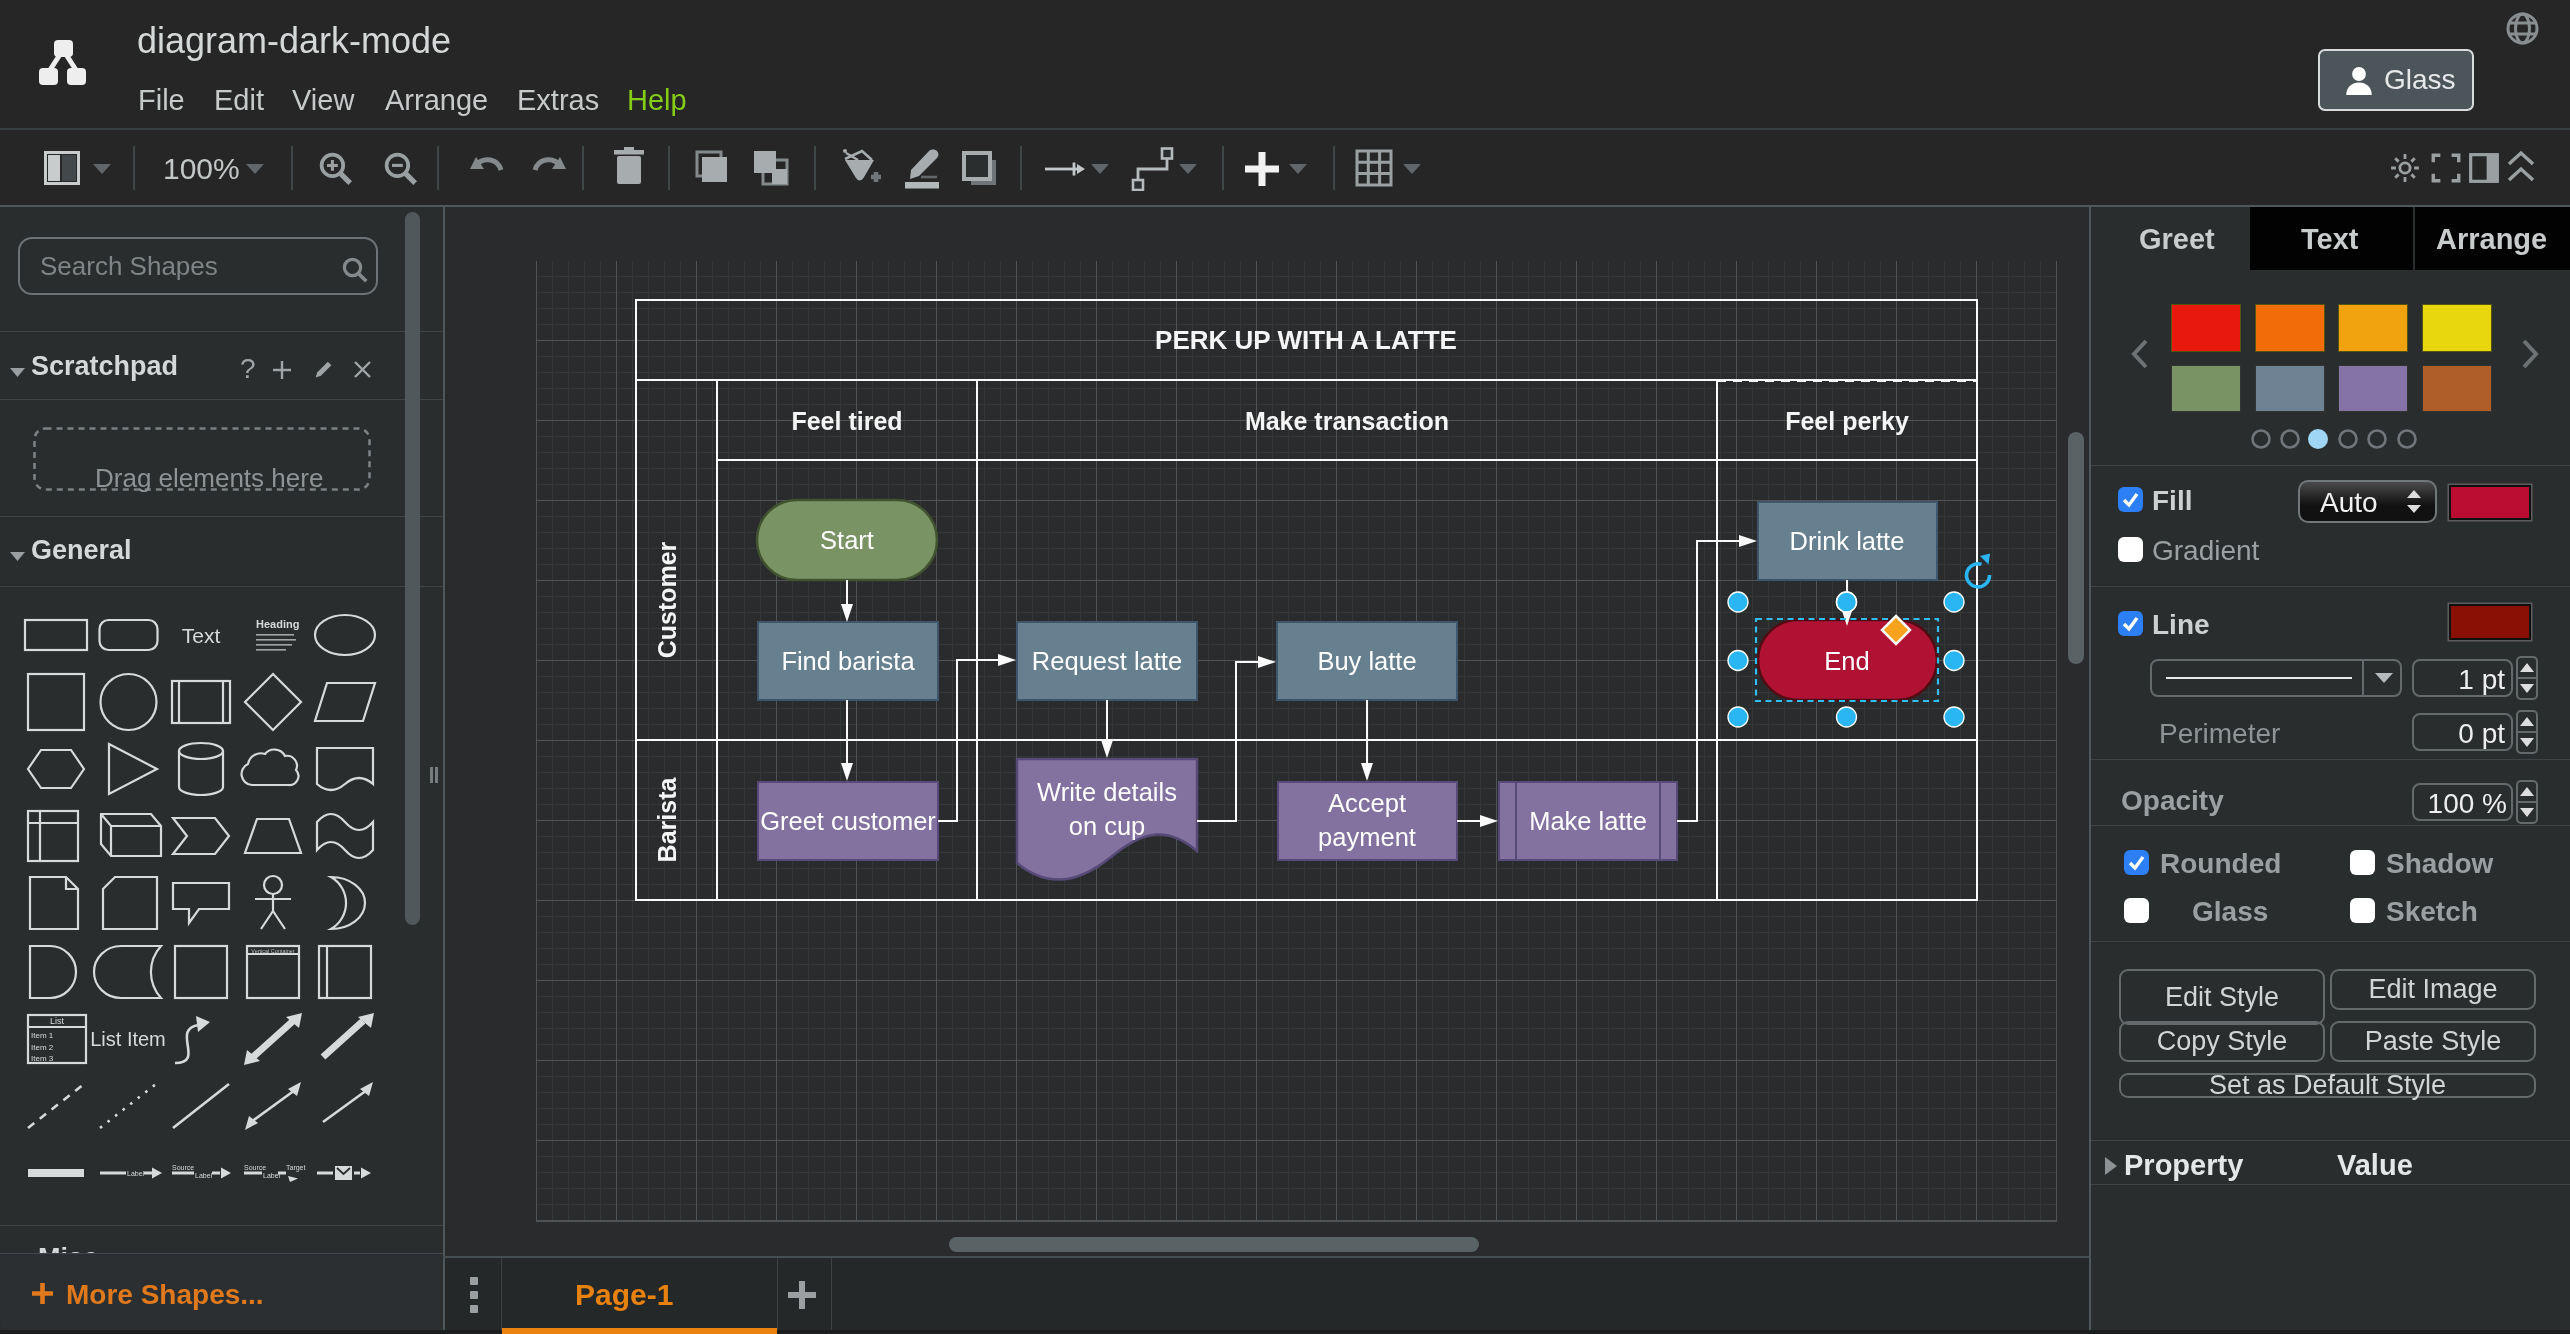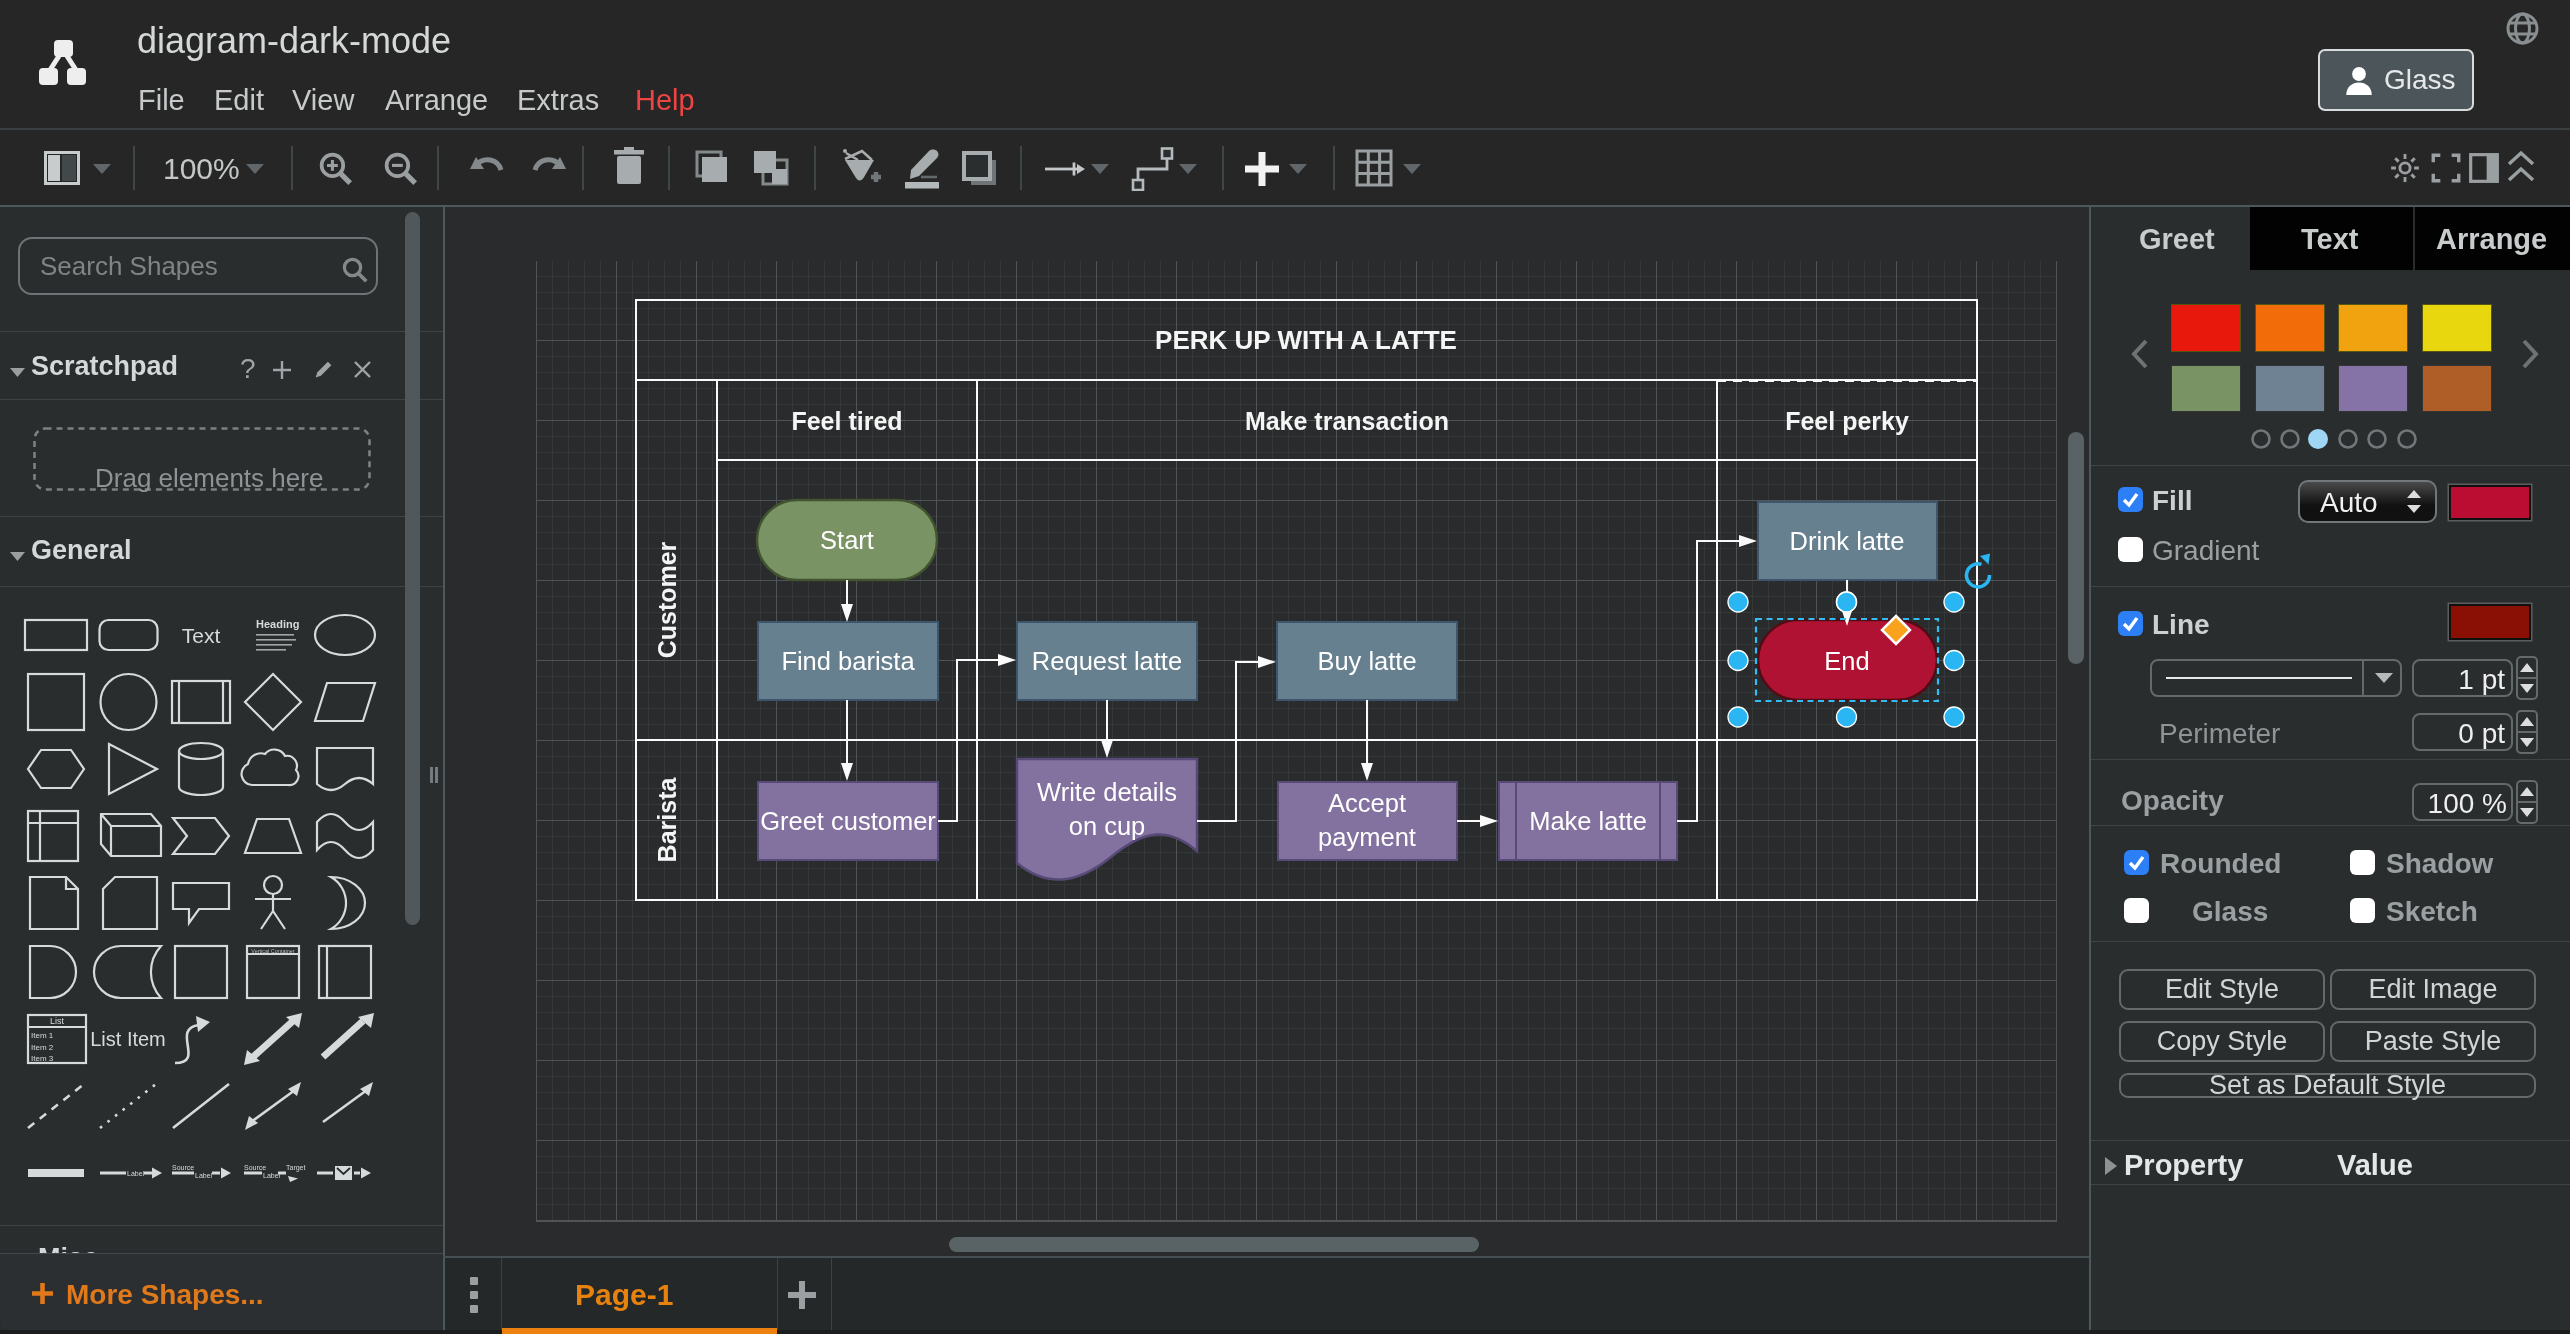--- a/index.html
+++ b/index.html
@@ -24,21 +24,21 @@
  <rect x="16" y="2" width="19" height="17" rx="4" fill="#eee"></rect>
  <rect x="1" y="30" width="19" height="17" rx="4" fill="#eee"></rect>
  <rect x="29" y="30" width="19" height="17" rx="4" fill="#eee"></rect>
 </svg>
 <div class="txt" style="left:137px;top:20px;font-size:36px;color:#d5d8d9;">diagram-dark-mode</div>
 <div class="txt" style="left:138px;top:84px;font-size:29px;color:#c7cacb;">File</div>
 <div class="txt" style="left:214px;top:84px;font-size:29px;color:#c7cacb;">Edit</div>
 <div class="txt" style="left:292px;top:84px;font-size:29px;color:#c7cacb;">View</div>
 <div class="txt" style="left:385px;top:84px;font-size:29px;color:#c7cacb;">Arrange</div>
 <div class="txt" style="left:517px;top:84px;font-size:29px;color:#c7cacb;">Extras</div>
-<div class="txt" style="left:627px;top:84px;font-size:29px;color:#ef4444;margin-left:8px;">Help</div>
+<div class="txt" style="left:627px;top:84px;font-size:29px;color:#84cc16;">Help</div>
 <svg class="ic" style="left:2506px;top:12px" width="33" height="33" viewBox="0 0 33 33">
  <circle cx="16.5" cy="16.5" r="14.5" fill="none" stroke="#898e91" stroke-width="3"></circle>
  <ellipse cx="16.5" cy="16.5" rx="7" ry="14.5" fill="none" stroke="#898e91" stroke-width="3"></ellipse>
  <path d="M2.5 11 H30.5 M2.5 22 H30.5" stroke="#898e91" stroke-width="3" fill="none"></path>
 </svg>
 <div class="abs" style="left:2318px;top:49px;width:156px;height:62px;background:#4c555a;border:2px solid #d7dbdc;border-radius:7px;"></div>
 <svg class="ic" style="left:2341px;top:62px" width="36" height="36" viewBox="0 0 24 24">
  <circle cx="12" cy="8" r="4.6" fill="#fff"></circle>
  <path d="M3.5 22 c0-5.2 3.8-8.3 8.5-8.3 s8.5 3.1 8.5 8.3 z" fill="#fff"></path>
 </svg>
@@ -496,21 +496,21 @@
     </div>
 <div class="txt" style="left:2160px;top:848px;font-size:28px;font-weight:bold;color:#9aa0a2;">Rounded</div>
 <div class="ckb" style="left:2350px;top:850px;"></div>
 <div class="txt" style="left:2386px;top:848px;font-size:28px;font-weight:bold;color:#9aa0a2;">Shadow</div>
 <div class="ckb" style="left:2124px;top:898px;"></div>
 <div class="txt" style="left:2160px;top:896px;font-size:28px;font-weight:bold;color:#9aa0a2;margin-left:32px;">Glass</div>
 <div class="ckb" style="left:2350px;top:898px;"></div>
 <div class="txt" style="left:2386px;top:896px;font-size:28px;font-weight:bold;color:#9aa0a2;">Sketch</div>
 <div class="pdiv" style="top:941px;"></div>
 
-<div class="pbtn" style="left:2119px;top:969px;width:206px;height:41px;">Edit Style</div>
+<div class="pbtn" style="left:2119px;top:969px;width:206px;height:56px;">Edit Style</div>
 <div class="pbtn" style="left:2330px;top:969px;width:206px;height:41px;">Edit Image</div>
 <div class="pbtn" style="left:2119px;top:1021px;width:206px;height:41px;">Copy Style</div>
 <div class="pbtn" style="left:2330px;top:1021px;width:206px;height:41px;">Paste Style</div>
 <div class="pbtn" style="left:2119px;top:1073px;width:417px;height:25px;">Set as Default Style</div>
 <div class="pdiv" style="top:1140px;"></div>
 <svg class="ic" style="left:2104px;top:1156px" width="14" height="20">
       <path d="M1 1 L13 10 L1 19 Z" fill="#8d9294"></path>
     </svg>
 <div class="txt" style="left:2124px;top:1149px;font-size:29px;font-weight:bold;color:#e4e7e8;">Property</div>
 <div class="txt" style="left:2337px;top:1149px;font-size:29px;font-weight:bold;color:#e4e7e8;">Value</div>

